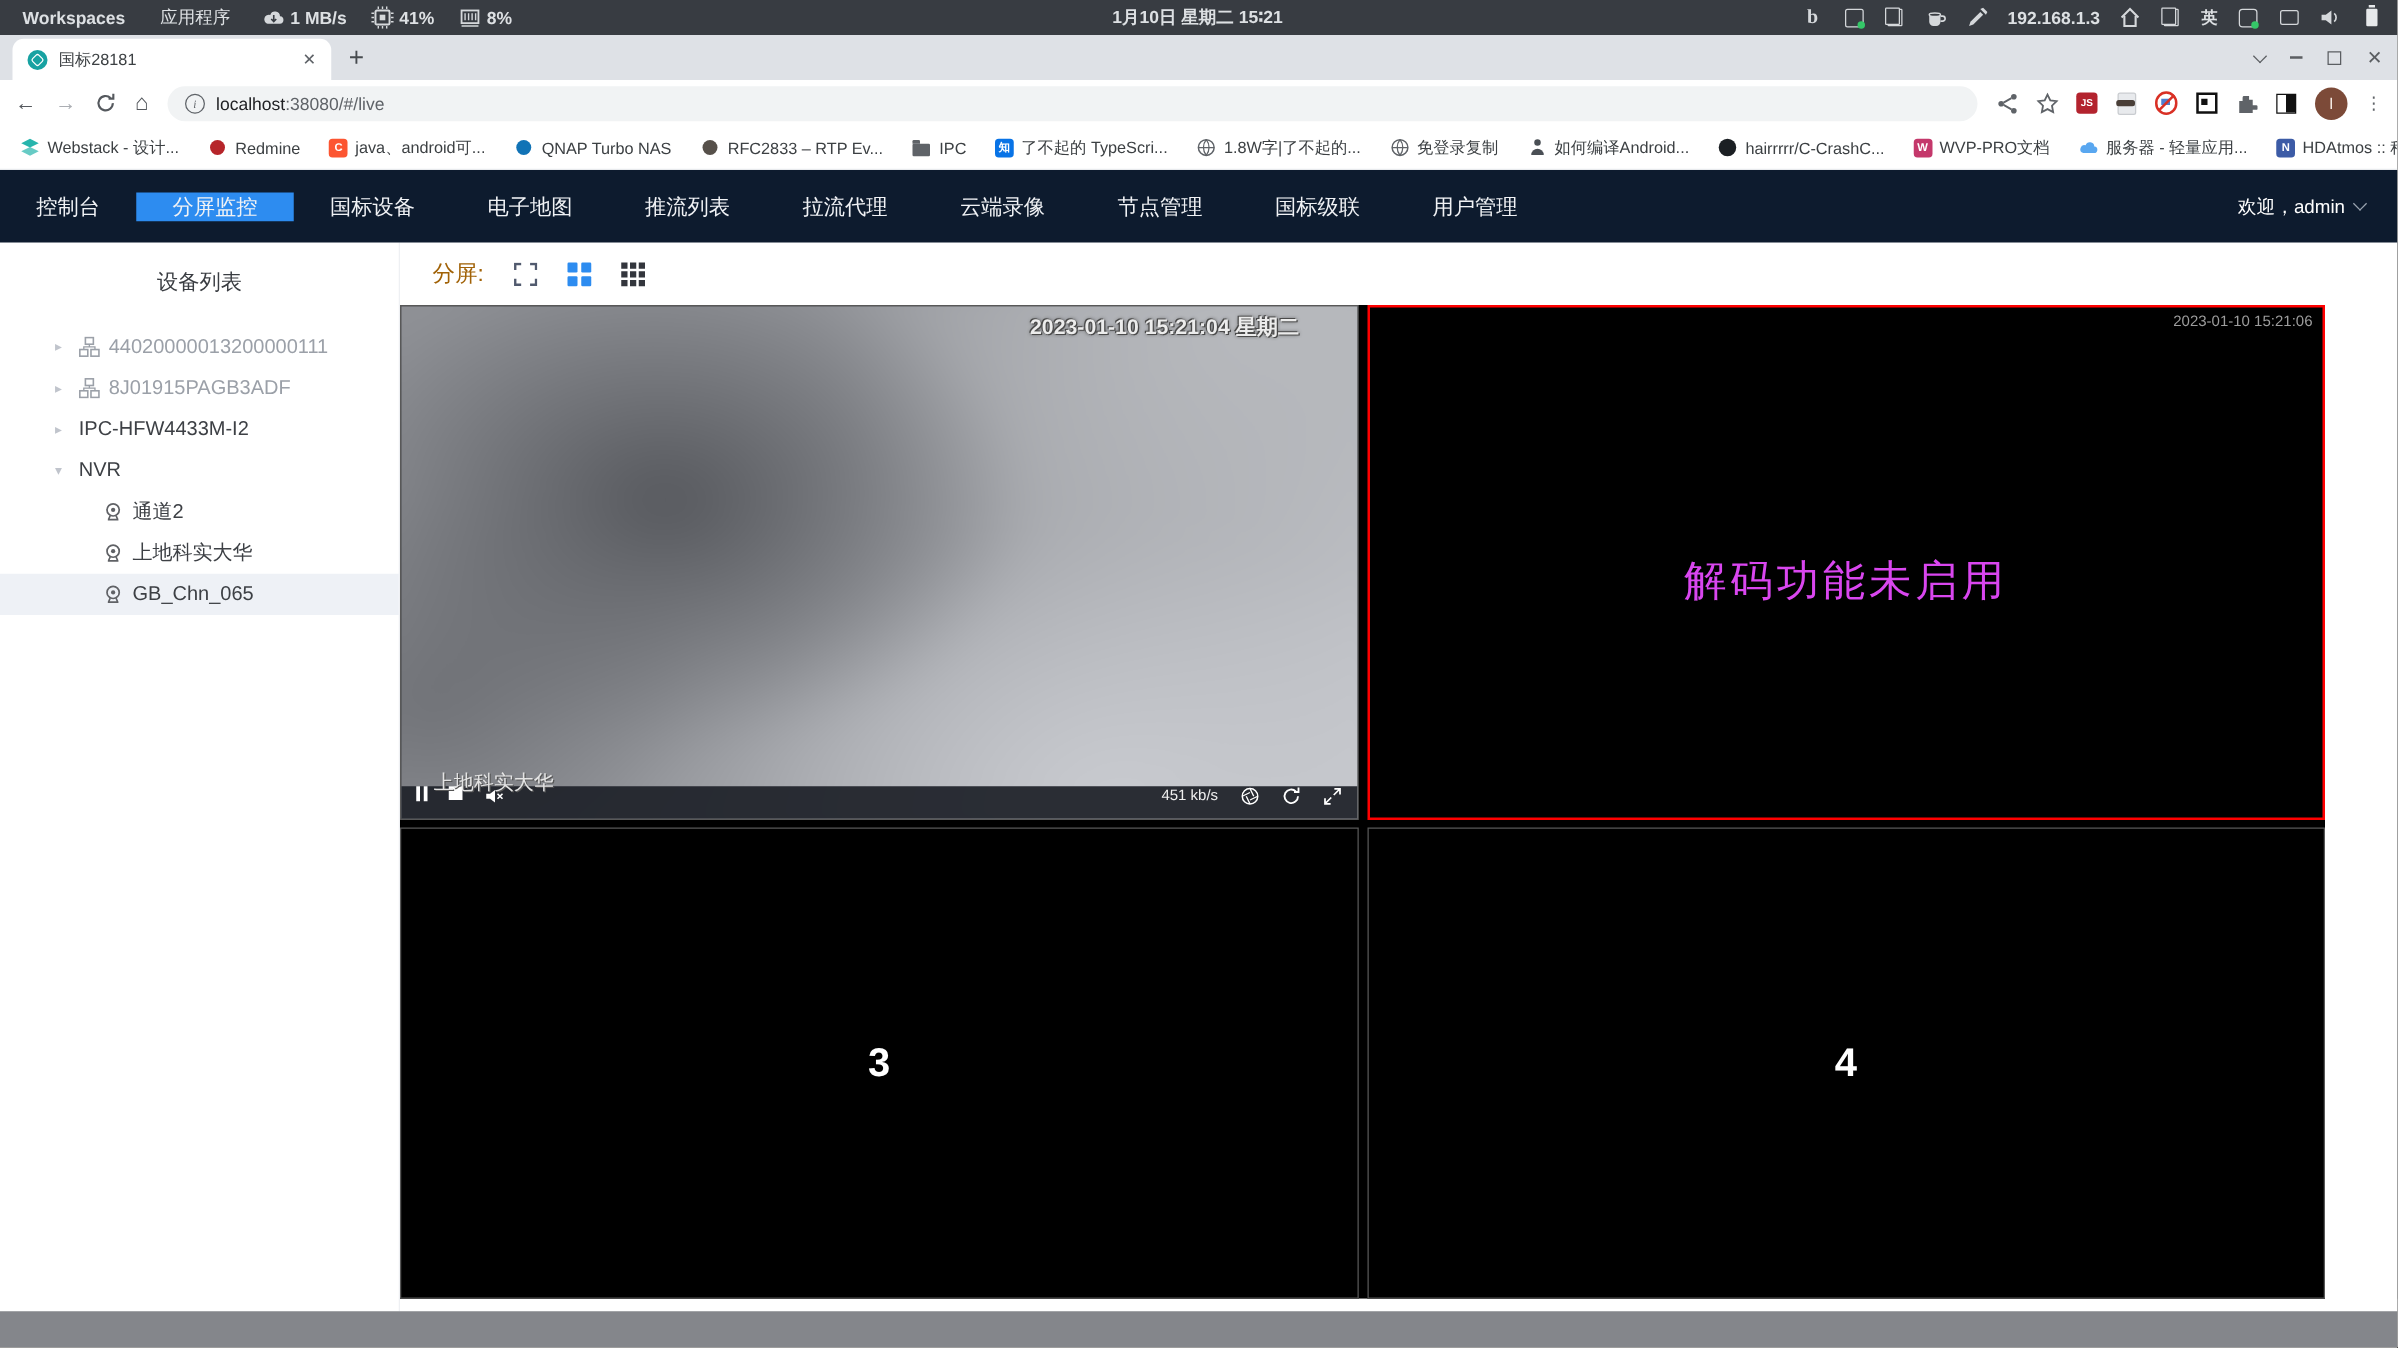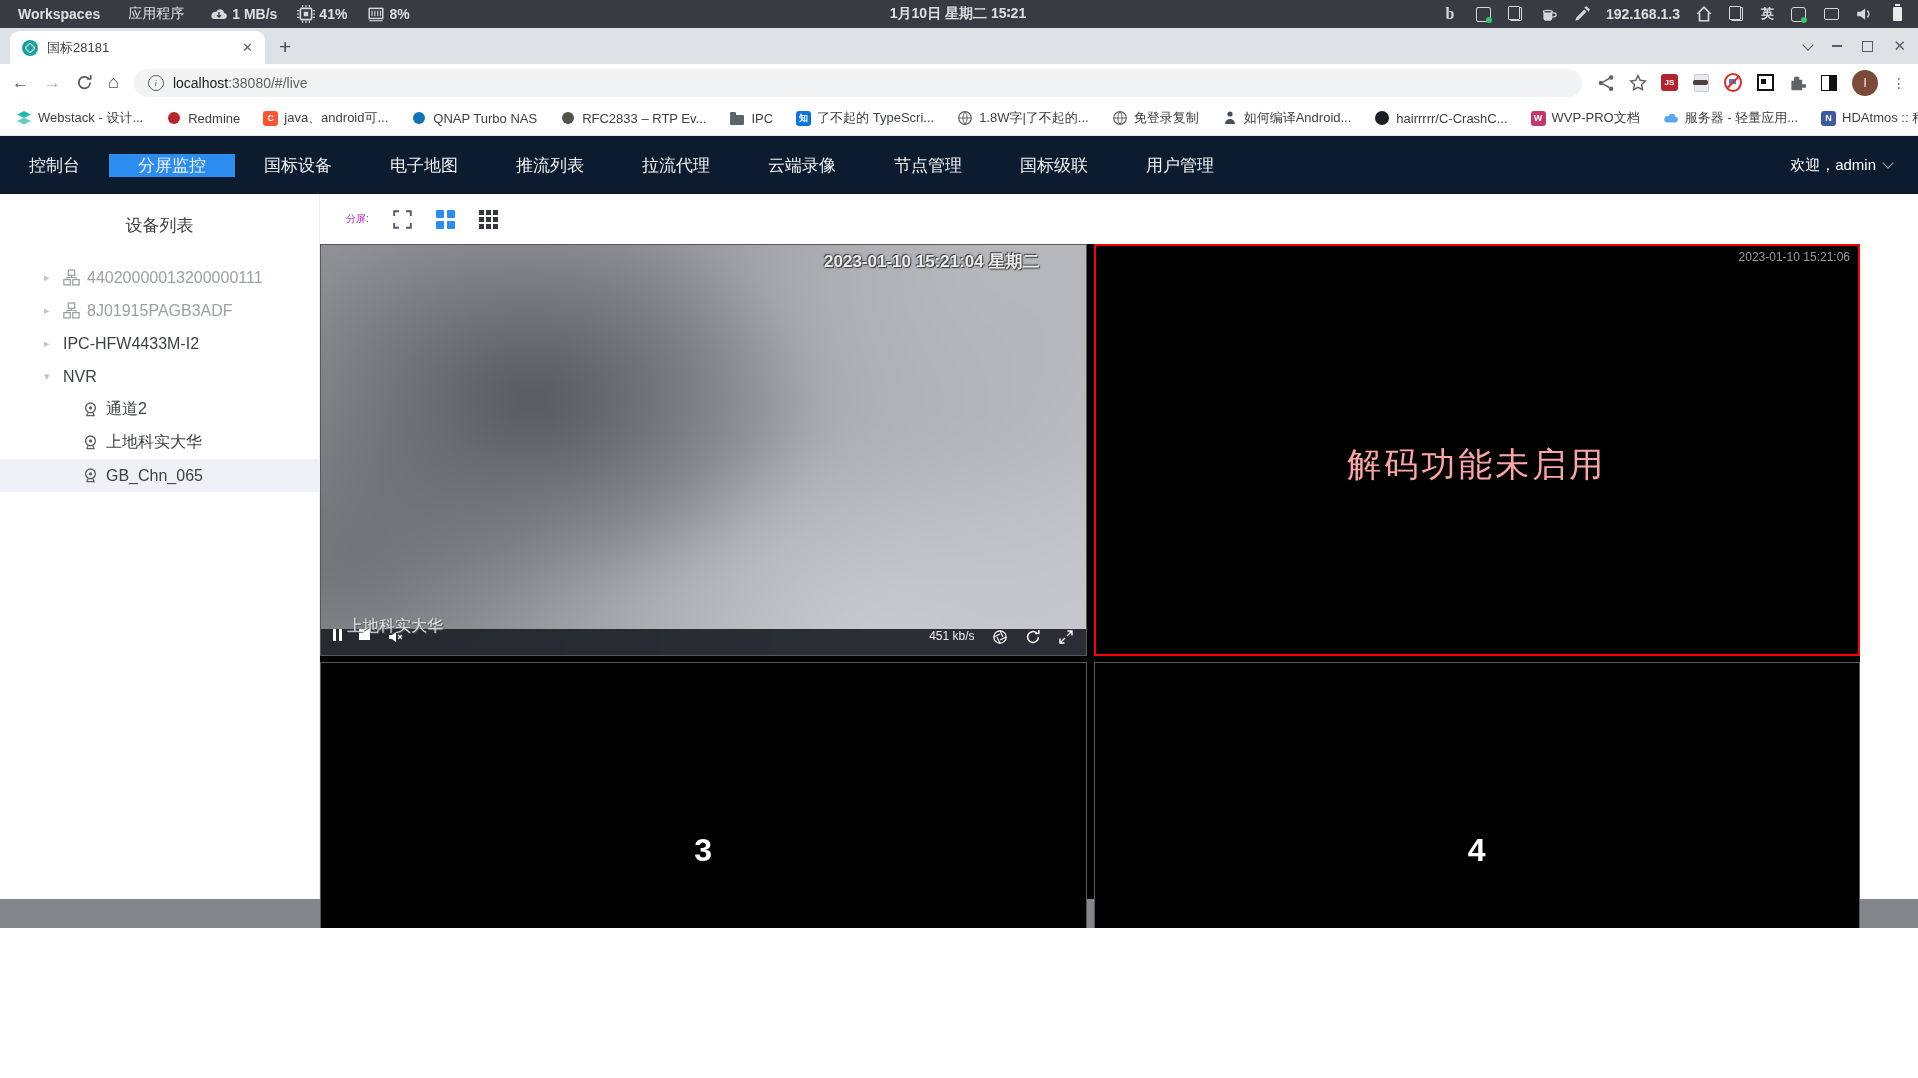--- a/index.html
+++ b/index.html
@@ -1,17 +1,17 @@
 <!DOCTYPE html>
 <html><head>
 <meta charset="utf-8">
 <style>
   html,body{margin:0;padding:0;}
   body{font-family:"Liberation Sans","DejaVu Sans",sans-serif;}
-  .screen{width:1918px;height:928px;overflow:hidden;background:#fff;position:relative;display:flex;flex-direction:column;}
+  .screen{width:1918px;height:1078px;overflow:hidden;background:#fff;position:relative;display:flex;flex-direction:column;}
 
   
   .dbar{height:28px;background:#383c42;color:#dde0e3;display:flex;align-items:center;font-size:14px;flex:0 0 auto;}
   .dbar-left{display:flex;align-items:center;gap:8px;padding-left:10px;flex:1;}
   .db-ws{font-weight:bold;padding:0 8px;}
   .db-item{padding:0 12px;}
   .db-stat{display:flex;align-items:center;gap:4px;padding:0 6px;font-weight:bold;}
   .dbar-center{flex:0 0 auto;font-weight:bold;}
   .dbar-right{display:flex;align-items:center;gap:15px;padding-right:12px;flex:1;justify-content:flex-end;}
   .tray-ic{display:inline-flex;align-items:center;justify-content:center;width:18px;height:18px;color:#d5d8db;font-size:14px;position:relative;}
@@ -86,41 +86,41 @@
   .tree{padding-top:6px;}
   .trow{height:33px;display:flex;align-items:center;font-size:16px;color:#3d4045;padding-left:44px;gap:7px;}
   .trow.lvl2{padding-left:82px;}
   .trow.muted{color:#9ba0a8;}
   .trow.selected{background:#eef1f6;}
   .arr{color:#c0c4cc;font-size:11px;width:12px;flex:0 0 auto;}
   .tic{width:17px;height:17px;flex:0 0 auto;}
 
   .main{flex:1;min-width:0;display:flex;flex-direction:column;}
   .splitrow{height:50px;display:flex;align-items:center;padding-left:26px;gap:24px;flex:0 0 auto;}
-  .split-label{font-size:10px;color:#a21caf;}
+  .split-label{font-size:18px;color:#a16207;}
   .sic{width:19px;height:19px;display:inline-flex;}
   .grid2{display:grid;grid-template-columns:8px 8px;grid-template-rows:8px 8px;gap:3px;}
   .grid2 i{background:#2d8cf0;border-radius:1px;}
   .grid3{display:grid;grid-template-columns:5px 5px 5px;grid-template-rows:5px 5px 5px;gap:2px;}
   .grid3 i{background:#33363d;}
 
   .vgrid{width:1540px;height:795px;background:#000;display:grid;grid-template-columns:1fr 1fr;grid-template-rows:412px 377px;gap:6px 7px;flex:0 0 auto;}
   .cell{position:relative;background:#000;border:1px solid #585858;overflow:hidden;box-sizing:border-box;}
   .cell.selected{border:2px solid #f00;}
   .v1blur{position:absolute;inset:-45px;filter:blur(20px);
     background:
       radial-gradient(55% 65% at 30% 40%, #55575c 0%, rgba(85,87,92,0) 62%),
       radial-gradient(45% 55% at 8% 72%, #6f7176 0%, rgba(111,113,118,0) 60%),
       radial-gradient(60% 70% at 86% 12%, #b7b9bd 0%, rgba(183,185,189,0) 70%),
       radial-gradient(52% 62% at 72% 88%, #c9cbd0 0%, rgba(201,203,208,0) 72%),
       linear-gradient(120deg,#8e9095 0%,#97999e 40%,#b3b5ba 75%,#cbcdd2 100%);}
   .osd1{position:absolute;top:5px;right:46px;font-size:17px;font-weight:bold;color:#ececec;text-shadow:1px 1px 0 #4a4a4a,-1px -1px 0 #4a4a4a,0 0 3px #333;}
   .osd-label{position:absolute;left:26px;bottom:18px;font-size:16px;color:#e4e4e4;text-shadow:1px 1px 0 #555;z-index:3;}
   .osd2{position:absolute;top:4px;right:8px;font-size:12px;color:#9d9d9d;}
-  .decode-msg{position:absolute;left:0;right:0;top:196px;text-align:center;color:#fca5a5;font-size:34px;letter-spacing:3px;}
+  .decode-msg{position:absolute;left:0;right:0;top:196px;text-align:center;color:#d946ef;font-size:34px;letter-spacing:3px;}
   .cellnum{position:absolute;inset:0;display:flex;align-items:center;justify-content:center;color:#fff;font-size:32px;font-weight:bold;}
 
   .vctl{position:absolute;left:0;right:0;bottom:0;height:26px;background:rgba(32,35,43,.94);display:flex;padding:0 12px;gap:17px;z-index:2;}
   .ic-pause{display:inline-flex;gap:3px;}
   .ic-pause i{width:3px;height:12px;background:#fff;display:block;}
   .ic-stop{width:11px;height:11px;background:#fff;display:inline-block;}
   .vic{width:16px;height:16px;display:inline-flex;}
   .bitrate{margin-left:auto;color:#efefef;font-size:12px;}
 
   .belowgrid{flex:1;background:#fff;}

